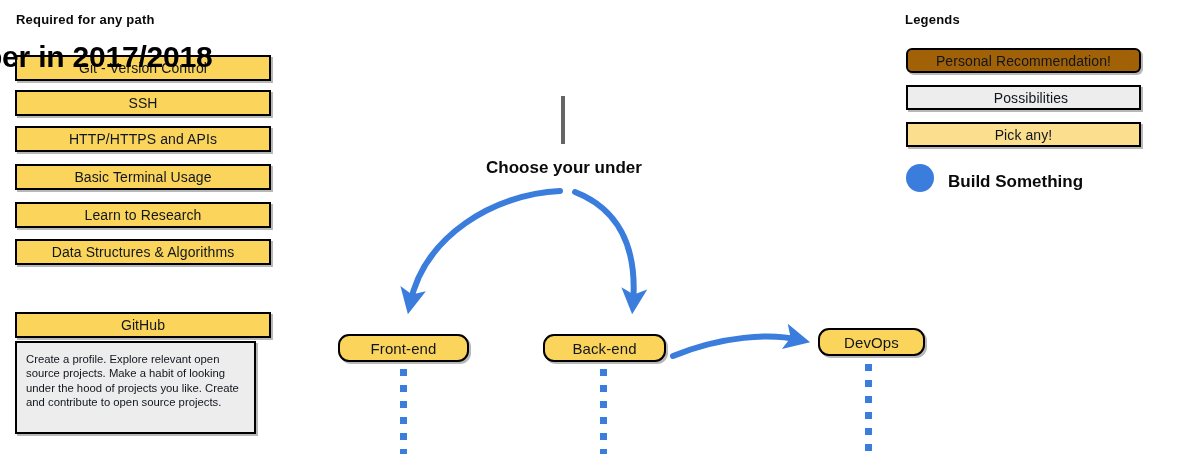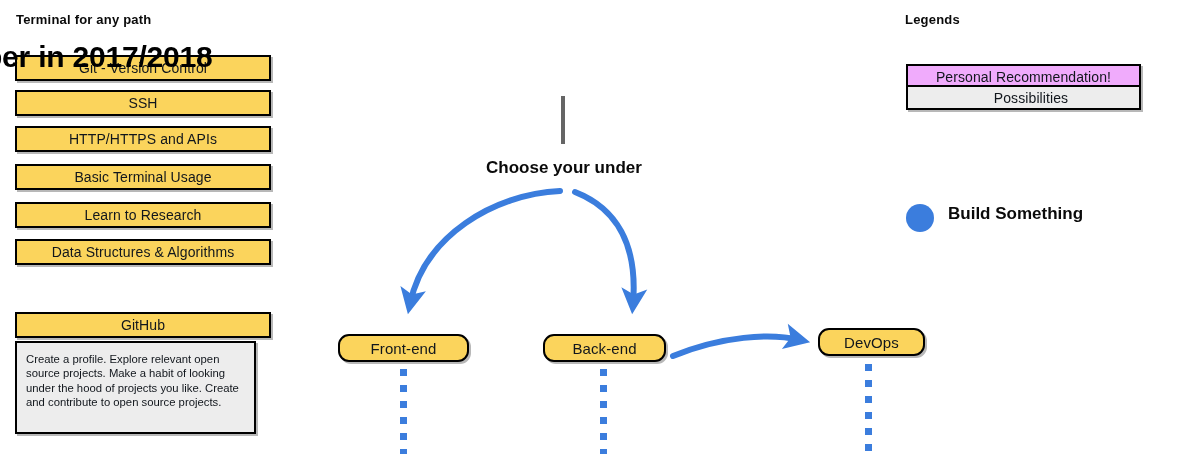--- a/index.html
+++ b/index.html
@@ -135,53 +135,52 @@
 
   
   #legends-heading { left: 905px; top: 12px; }
 
   .legend-box {
     left: 906px;
     width: 235px;
     height: 25px;
     font-size: 14px;
   }
-  #legend-box-0 { top: 64px;  background: #f0abfc; }
+  #legend-box-0 { top: 48px;  background: #a16207; border-radius: 6px; }
   #legend-box-1 { top: 85px;  background: #ededed; padding-left: 19px; }
   #legend-box-2 { top: 122px; background: #fcdf8e; }
 
   #legend-dot-row {
     position: absolute;
     left: 906px;
     top: 164px;
     display: flex;
-    align-items: flex-start;
+    align-items: flex-end;
     gap: 14px;
-    margin-top: 40px;
   }
   #legend-dot {
     width: 28px;
     height: 28px;
     border-radius: 50%;
     background: #3b7ddd;
     flex: none;
   }
   #legend-dot-label {
     font-size: 17px;
     font-weight: bold;
     color: #0a0a0a;
     white-space: nowrap;
   }
 </style>
 </head>
 <body>
 
 <div id="root">
 
-  <div class="col-heading" id="req-heading">Terminal for any path</div>
+  <div class="col-heading" id="req-heading">Required for any path</div>
 
   <div class="node req-box" style="top:55px">
     <span>Git - Version Control</span>
   </div>
   <div class="node req-box" style="top:90px">
     <span>SSH</span>
   </div>
   <div class="node req-box" style="top:126px">
     <span>HTTP/HTTPS and APIs</span>
   </div>
@@ -260,19 +259,22 @@
   </div>
 
   <div class="col-heading" id="legends-heading">Legends</div>
 
   <div class="node legend-box" id="legend-box-0">
     <span>Personal Recommendation!</span>
   </div>
   <div class="node legend-box" id="legend-box-1">
     <span>Possibilities</span>
   </div>
+  <div class="node legend-box" id="legend-box-2">
+    <span>Pick any!</span>
+  </div>
 
   <div id="legend-dot-row">
     <span id="legend-dot"></span>
     <span id="legend-dot-label">Build Something</span>
   </div>
 
 </div>
 
 </body></html>

